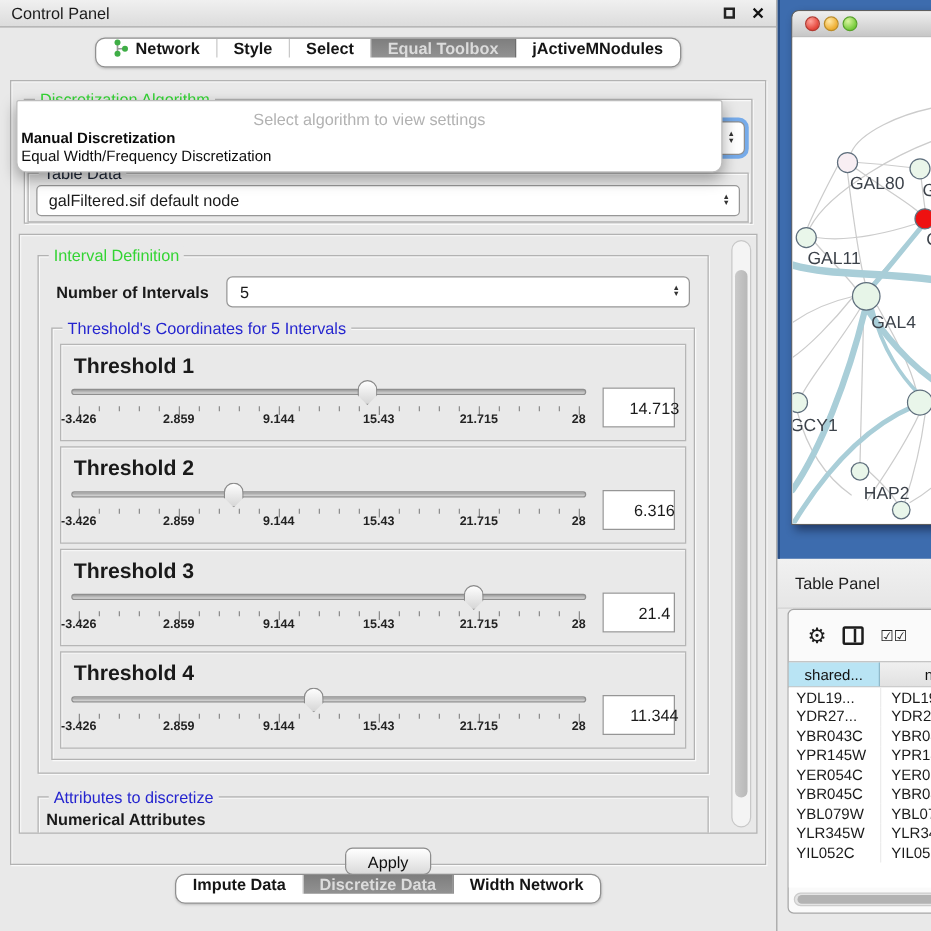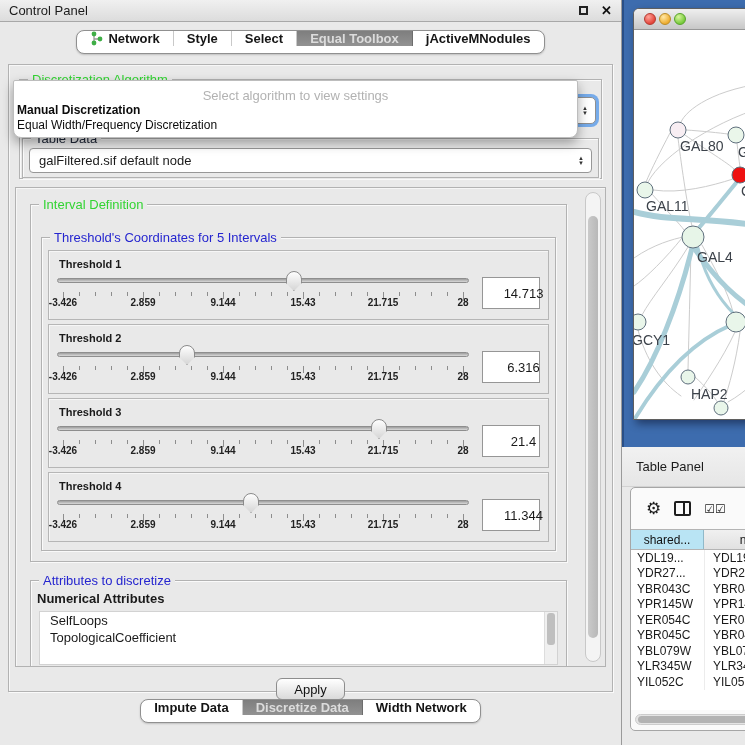--- a/index.html
+++ b/index.html
@@ -55,21 +55,21 @@
     background:linear-gradient(90deg,#cacaca,#b8b8b8); border-radius:6px; }
 
   .interval-group { margin:6px 4px 0 4px; padding:16px 10px 10px 10px; }
   .noi-row { display:flex; align-items:center; gap:14px; margin:0 4px; }
   .noi-label { font-size:13px; font-weight:bold; }
   .noi-combo { position:relative; flex:1; height:25px; background:#fff; border:1px solid #979797;
     border-radius:5px; display:flex; align-items:center; padding:0 20px 0 10px; font-size:13px; }
 
   .thr-group { position:relative; margin-top:16px; padding:12px 6px 4px 6px; }
   .thr-box { border:1px solid #b6b6b6; box-shadow:inset 1px 1px 0 #f6f6f6; padding:6px 8px 4px 8px; margin-bottom:4px; }
-  .thr-name { font-size:11px; font-weight:bold; margin:1px 0 1px 2px; }
+  .thr-name { font-size:17px; font-weight:bold; margin:1px 0 1px 2px; }
   .thr-row { display:flex; align-items:center; gap:13px; }
   .slider { flex:1; position:relative; height:44px; }
   .track { position:absolute; left:0; right:0; top:7px; height:5px; border-radius:3px;
     background:linear-gradient(#9d9d9d,#d9d9d9); border:1px solid #8e8e8e; }
   .scale-zone { position:absolute; left:6px; right:6px; top:0; bottom:0; }
   .tick { position:absolute; top:21px; width:1px; height:4px; background:#8d8d8d; }
   .tick.major { height:7px; }
   .tlabel { position:absolute; top:26px; transform:translateX(-50%); font-size:10px; font-weight:bold; color:#222; white-space:nowrap; }
   .thumb { position:absolute; top:0; width:16px; height:20px;
     background:linear-gradient(#fefefe,#d6d6d6); border:1px solid #8a8a8a;
@@ -201,20 +201,30 @@
               </span>
           </div>
         </div>
       </div>
 
       <div class="content-panel">
 
         <div class="group interval-group">
           <span class="gtitle gt-green">Interval Definition</span>
 
+          <div class="noi-row">
+            <span class="noi-label">Number of Intervals</span>
+            <div class="noi-combo">
+              <span>5</span>
+              <span class="combo-arrows">
+                  <span>▲</span>
+                  <span>▼</span>
+                </span>
+            </div>
+          </div>
 
           <div class="group thr-group">
             <span class="gtitle gt-blue">Threshold's Coordinates for 5 Intervals</span>
 
             <div class="thr-box">
               <div class="thr-name">Threshold 1</div>
               <div class="thr-row">
                 <div class="slider">
                   <div class="track"></div>
                   <div class="scale-zone">

